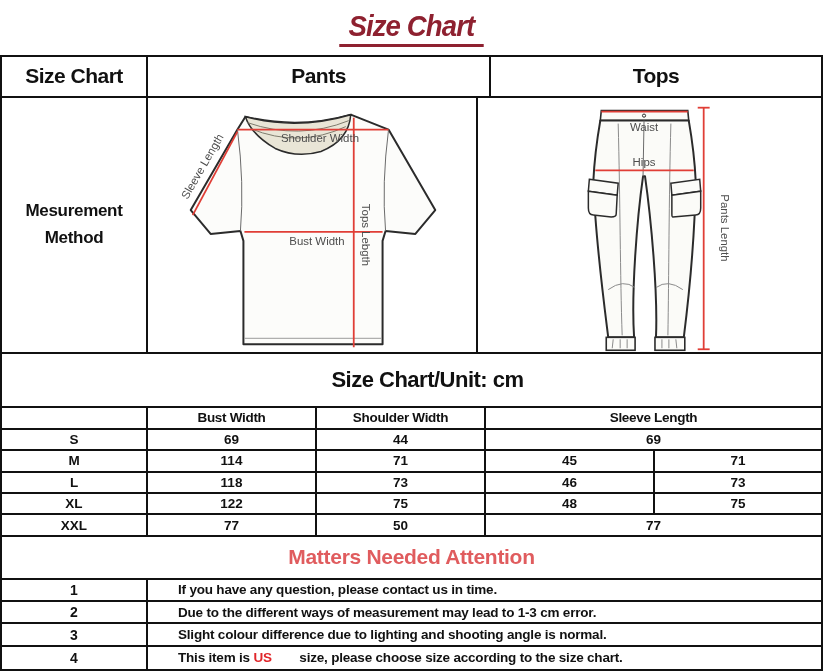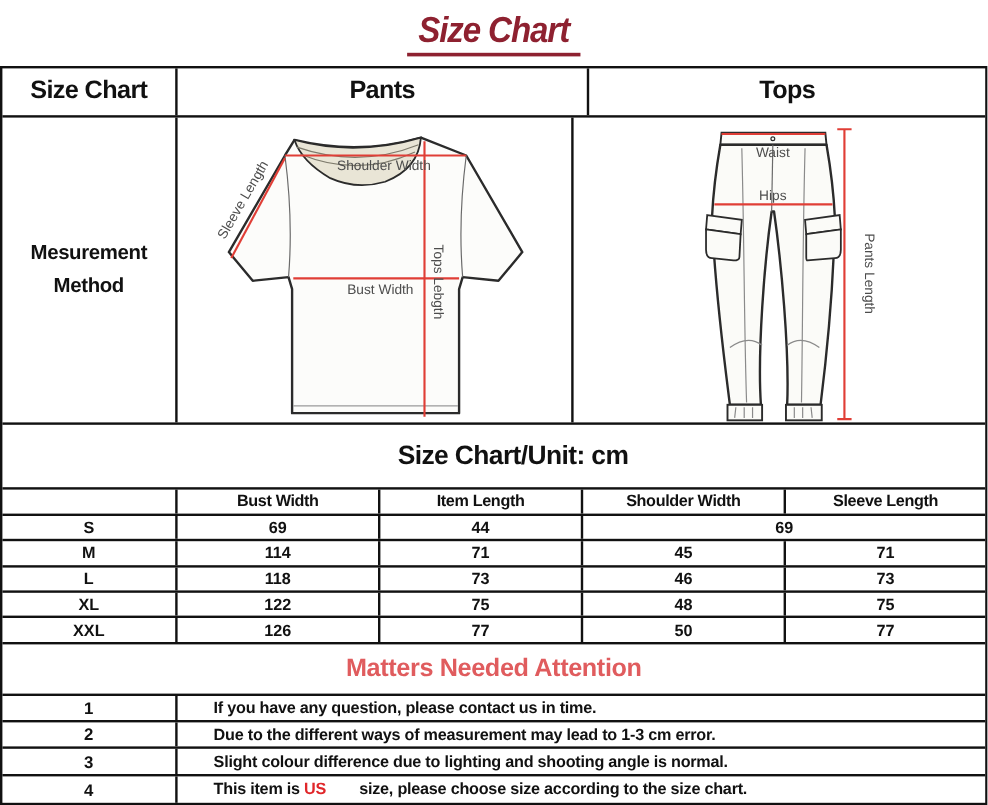--- a/index.html
+++ b/index.html
@@ -143,21 +143,20 @@
 
     <div class="row r-unit">
       <div class="cell" style="flex:1">
         <span class="unit-title">Size Chart/Unit: cm</span>
       </div>
     </div>
 
     <div class="row r-cols">
       <div class="cell c-sz"></div>
       <div class="cell c-v">Bust Width</div>
-      <div class="cell c-v">Item Length</div>
       <div class="cell c-v">Shoulder Width</div>
       <div class="cell c-v4">Sleeve Length</div>
     </div>
 
     <div class="row r-data">
       <div class="cell c-sz">S</div>
       <div class="cell c-v">69</div>
       <div class="cell c-v">44</div>
       <div class="cell c-v4">69</div>
     </div>
@@ -177,21 +176,20 @@
     </div>
     <div class="row r-data">
       <div class="cell c-sz">XL</div>
       <div class="cell c-v">122</div>
       <div class="cell c-v">75</div>
       <div class="cell c-v">48</div>
       <div class="cell c-v4">75</div>
     </div>
     <div class="row r-data">
       <div class="cell c-sz">XXL</div>
-      <div class="cell c-v">126</div>
       <div class="cell c-v">77</div>
       <div class="cell c-v">50</div>
       <div class="cell c-v4">77</div>
     </div>
 
     <div class="row r-matters">
       <div class="cell" style="flex:1">
         <span class="matters-title">Matters Needed Attention</span>
       </div>
     </div>

